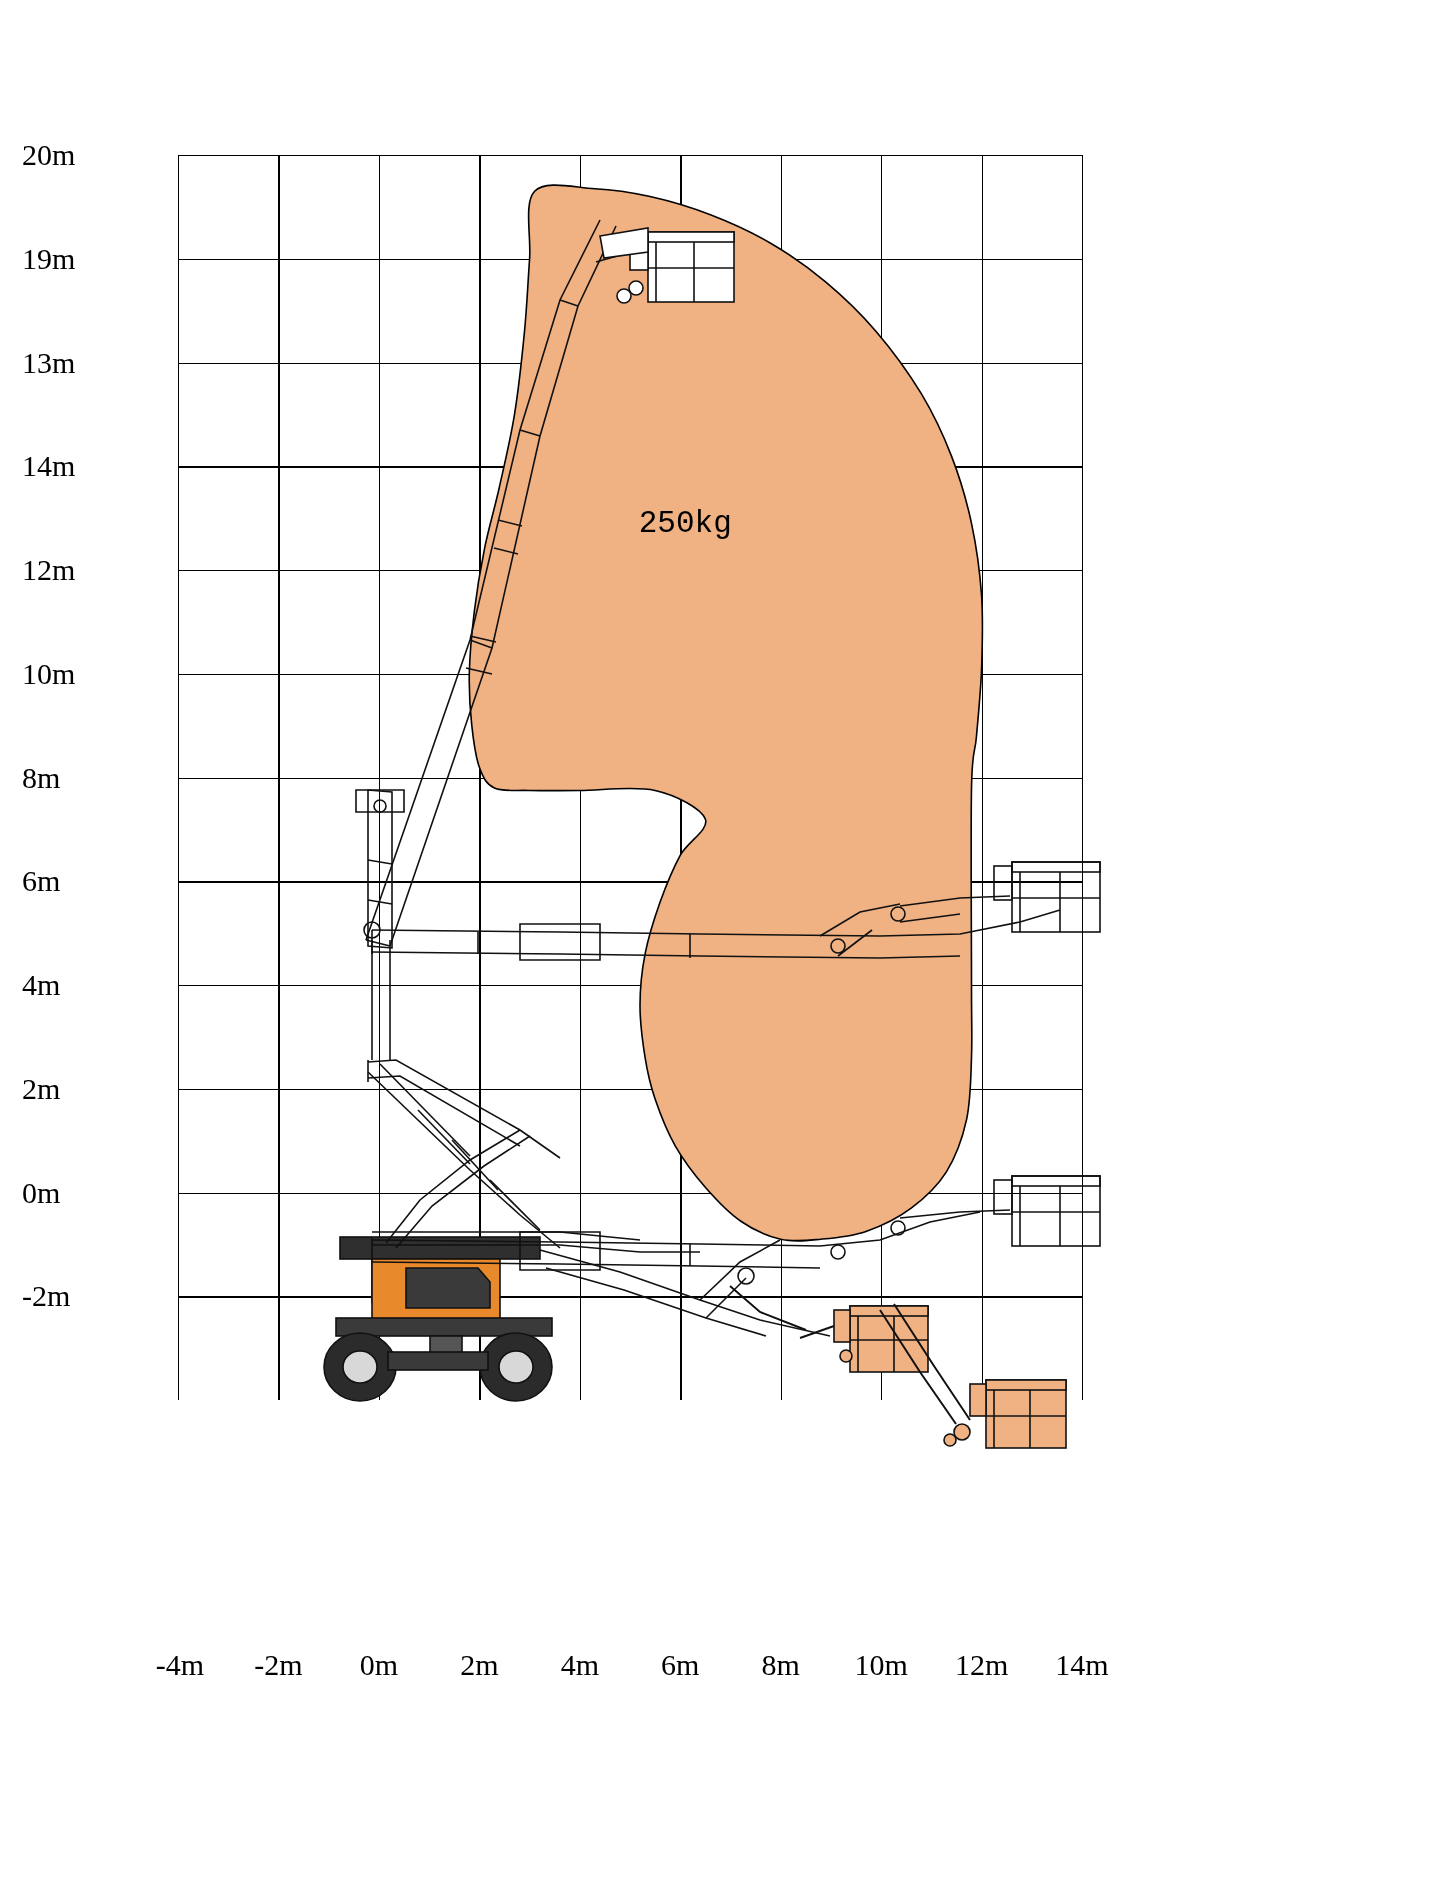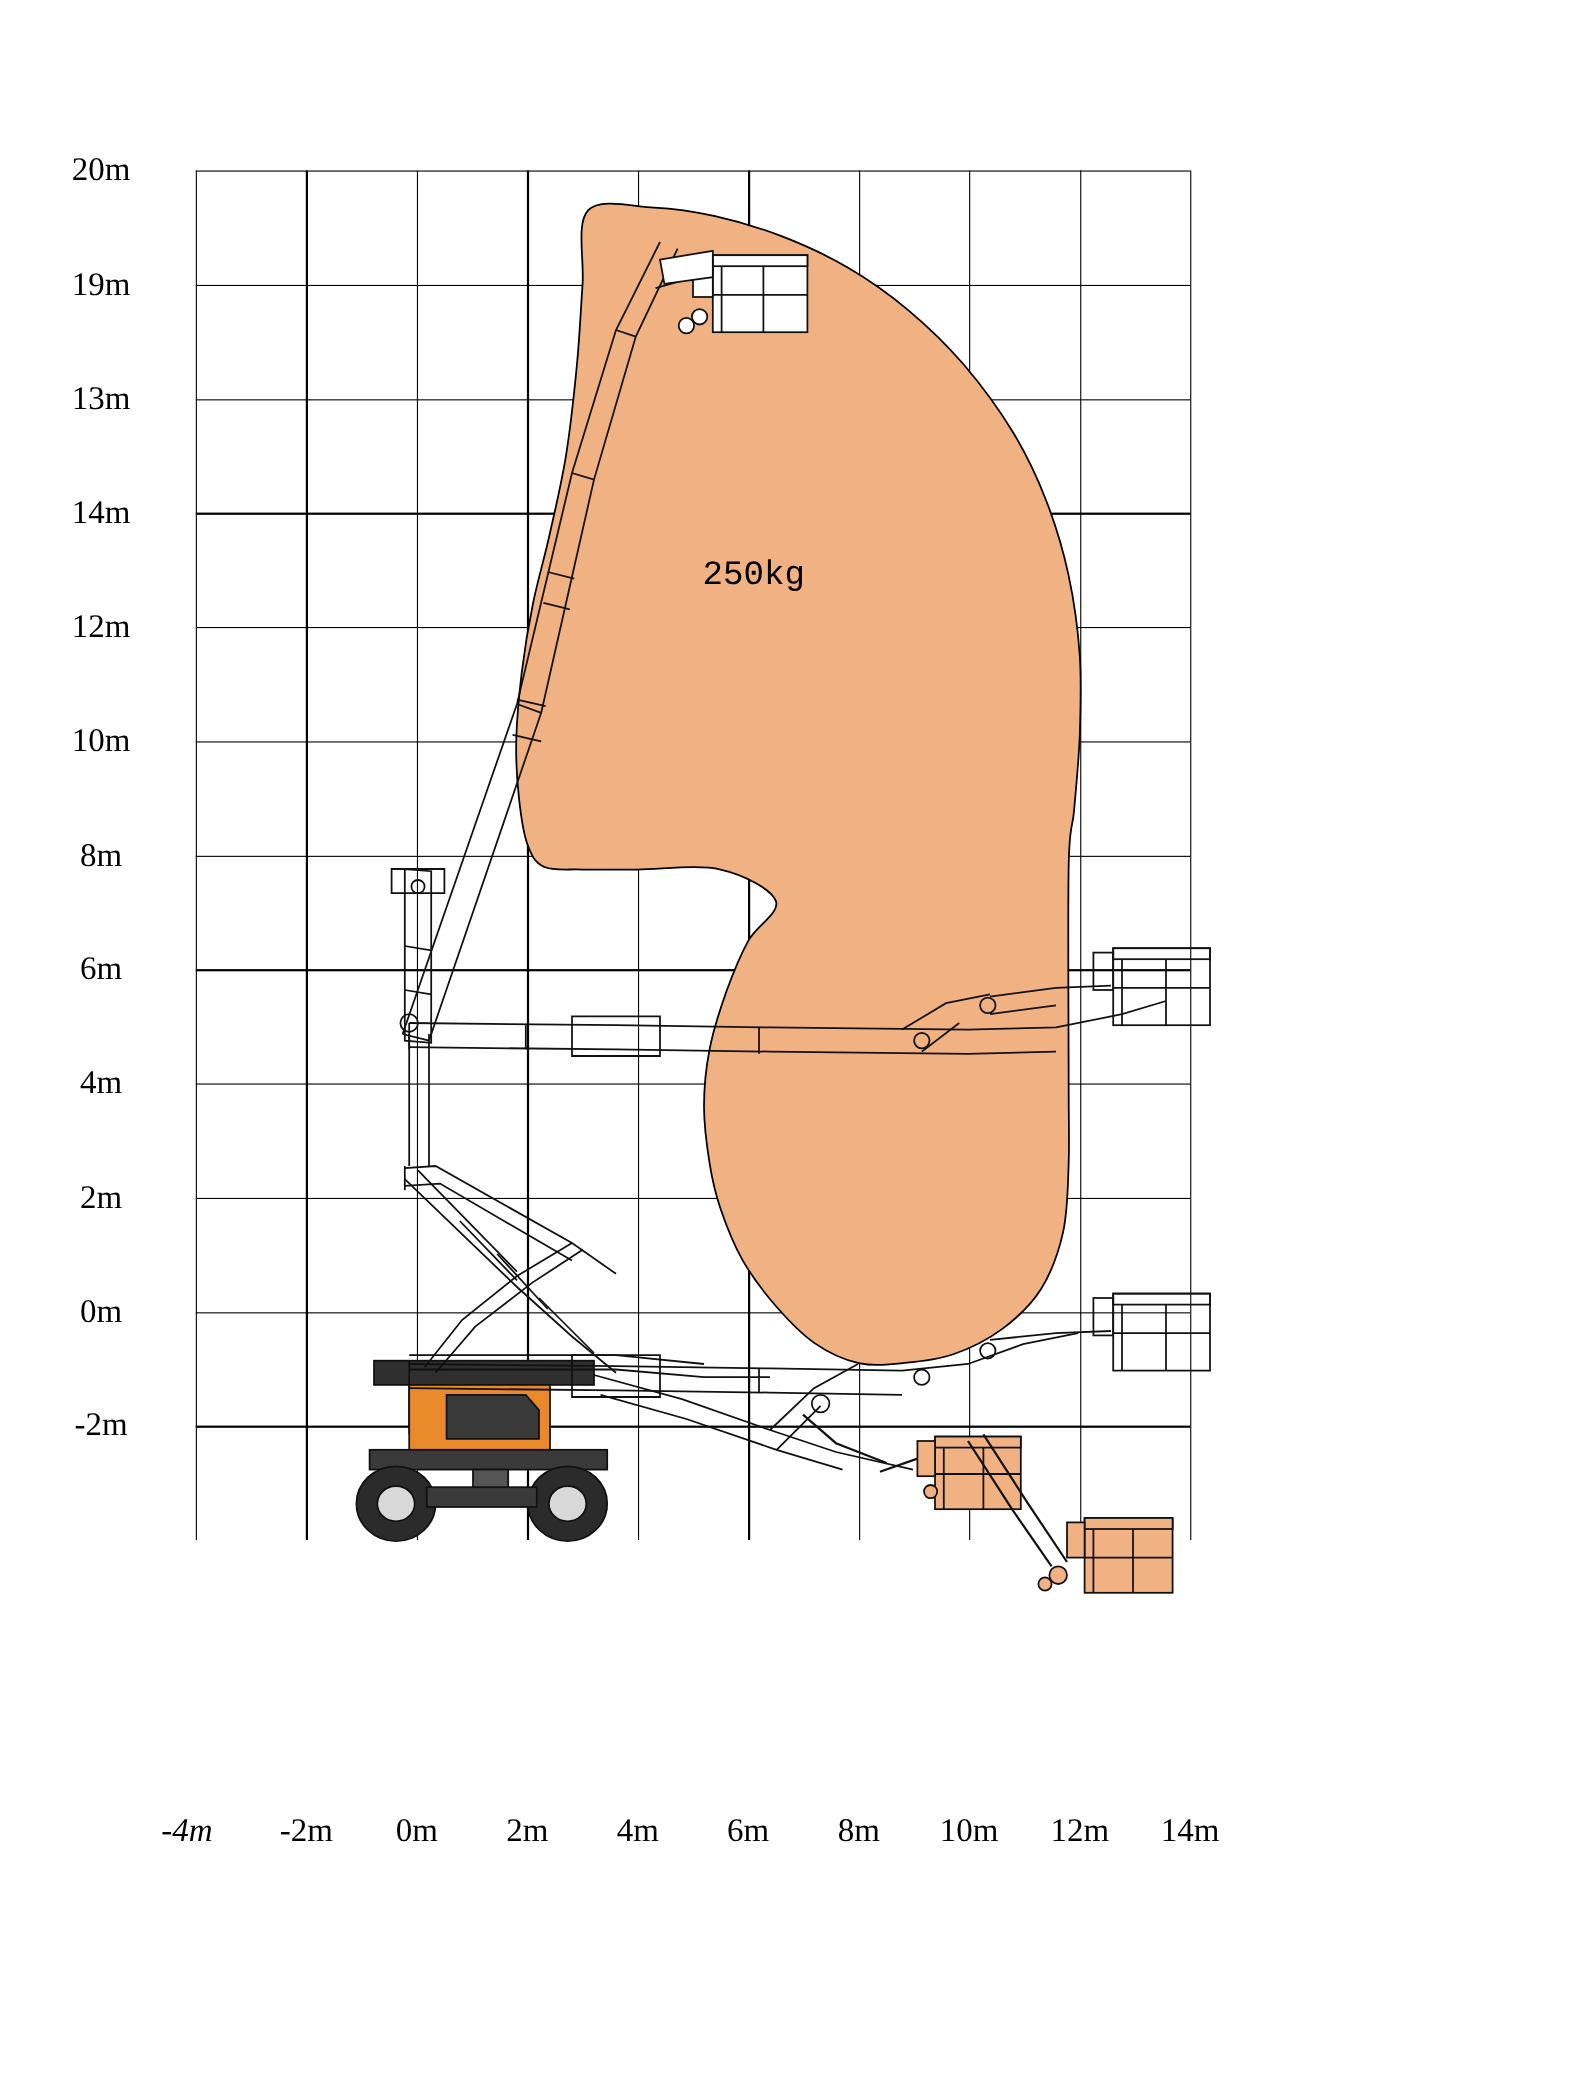--- a/index.html
+++ b/index.html
@@ -34,21 +34,21 @@
   .grid-line.v { width: 1.4px; top: 0; bottom: 0; }
   .grid-line.h { height: 1.4px; left: 0; right: 0; }
 
   .tick-label {
     position: absolute;
     font-size: 30px;
     line-height: 30px;
     white-space: nowrap;
   }
   .tick-label.y {
-    text-align: center;
+    text-align: left;
     transform: translateY(-50%);
   }
   .tick-label.x {
     text-align: center;
     transform: translateX(-50%);
   }
 
   .envelope-svg {
     position: absolute;
     left: 0;
@@ -298,21 +298,21 @@
   <div class="tick-label y" style="left:22px; top:466.2px; width:140px;">14m</div>
   <div class="tick-label y" style="left:22px; top:570px; width:140px;">12m</div>
   <div class="tick-label y" style="left:22px; top:673.7px; width:140px;">10m</div>
   <div class="tick-label y" style="left:22px; top:777.5px; width:140px;">8m</div>
   <div class="tick-label y" style="left:22px; top:881.2px; width:140px;">6m</div>
   <div class="tick-label y" style="left:22px; top:985px; width:140px;">4m</div>
   <div class="tick-label y" style="left:22px; top:1088.7px; width:140px;">2m</div>
   <div class="tick-label y" style="left:22px; top:1192.5px; width:140px;">0m</div>
   <div class="tick-label y" style="left:22px; top:1296.2px; width:140px;">-2m</div>
 
-  <div class="tick-label x" style="left:170px; top:1650px;font-style:italic;">-4m</div>
+  <div class="tick-label x" style="left:180px; top:1650px;">-4m</div>
   <div class="tick-label x" style="left:278.4px; top:1650px;">-2m</div>
   <div class="tick-label x" style="left:378.9px; top:1650px;">0m</div>
   <div class="tick-label x" style="left:479.3px; top:1650px;">2m</div>
   <div class="tick-label x" style="left:579.8px; top:1650px;">4m</div>
   <div class="tick-label x" style="left:680.2px; top:1650px;">6m</div>
   <div class="tick-label x" style="left:780.7px; top:1650px;">8m</div>
   <div class="tick-label x" style="left:881.1px; top:1650px;">10m</div>
   <div class="tick-label x" style="left:981.6px; top:1650px;">12m</div>
   <div class="tick-label x" style="left:1082px; top:1650px;">14m</div>
 

